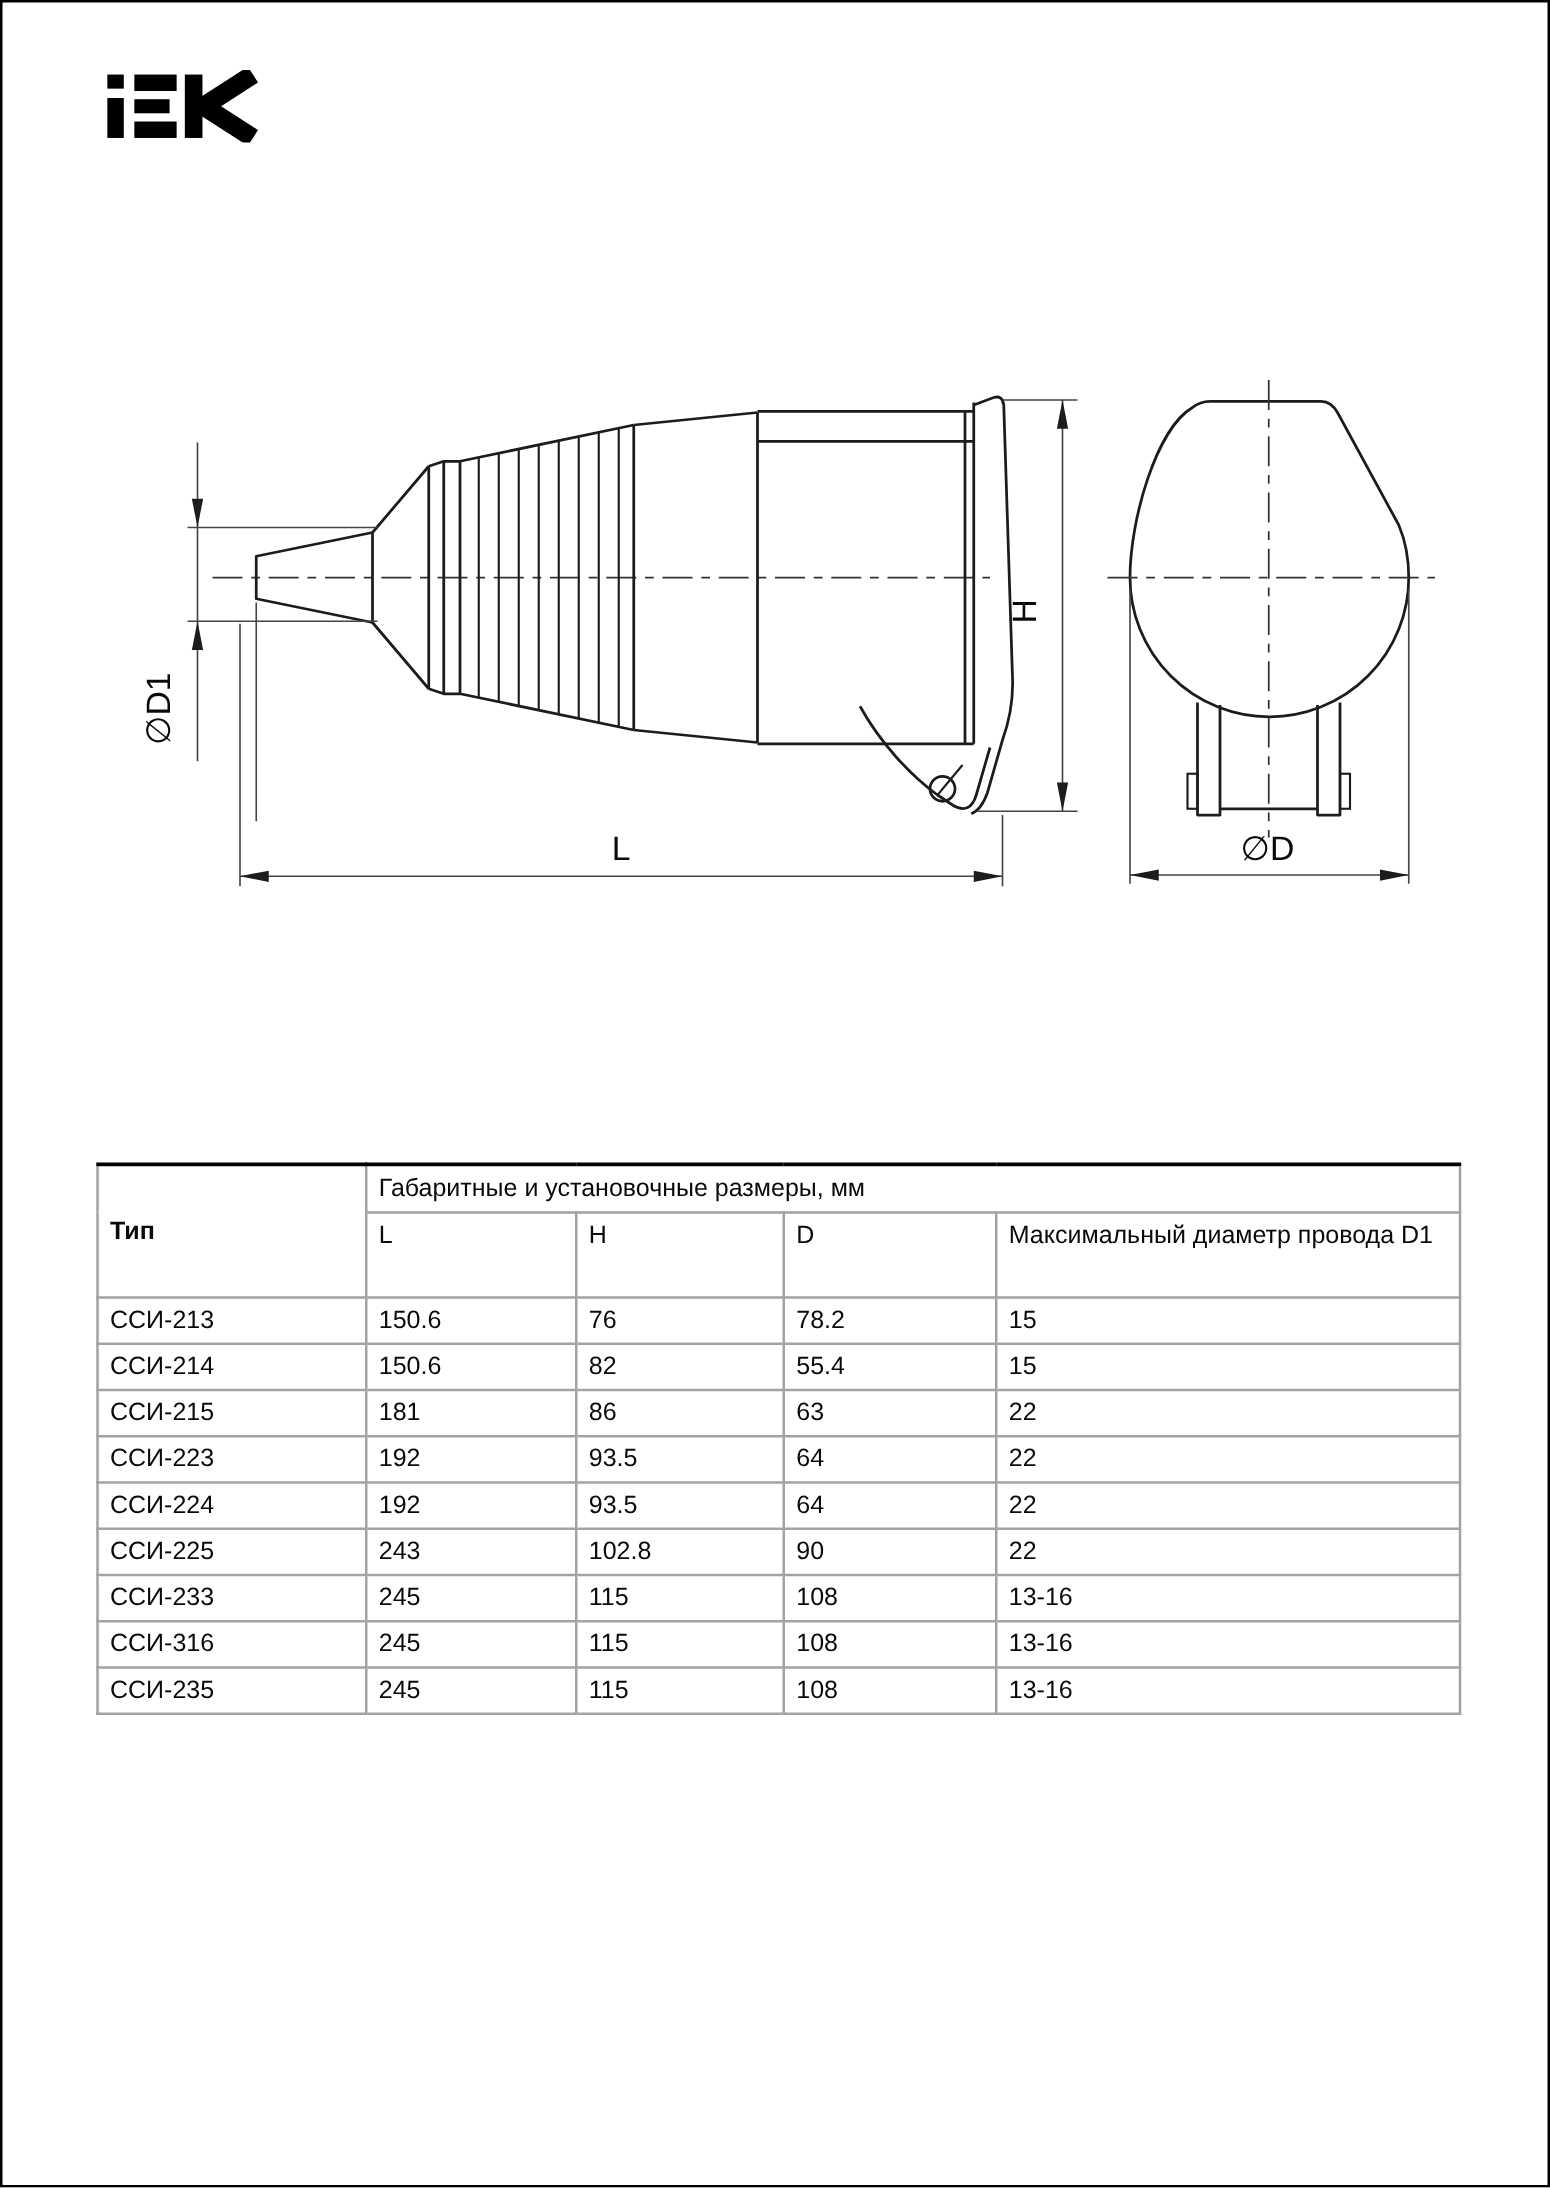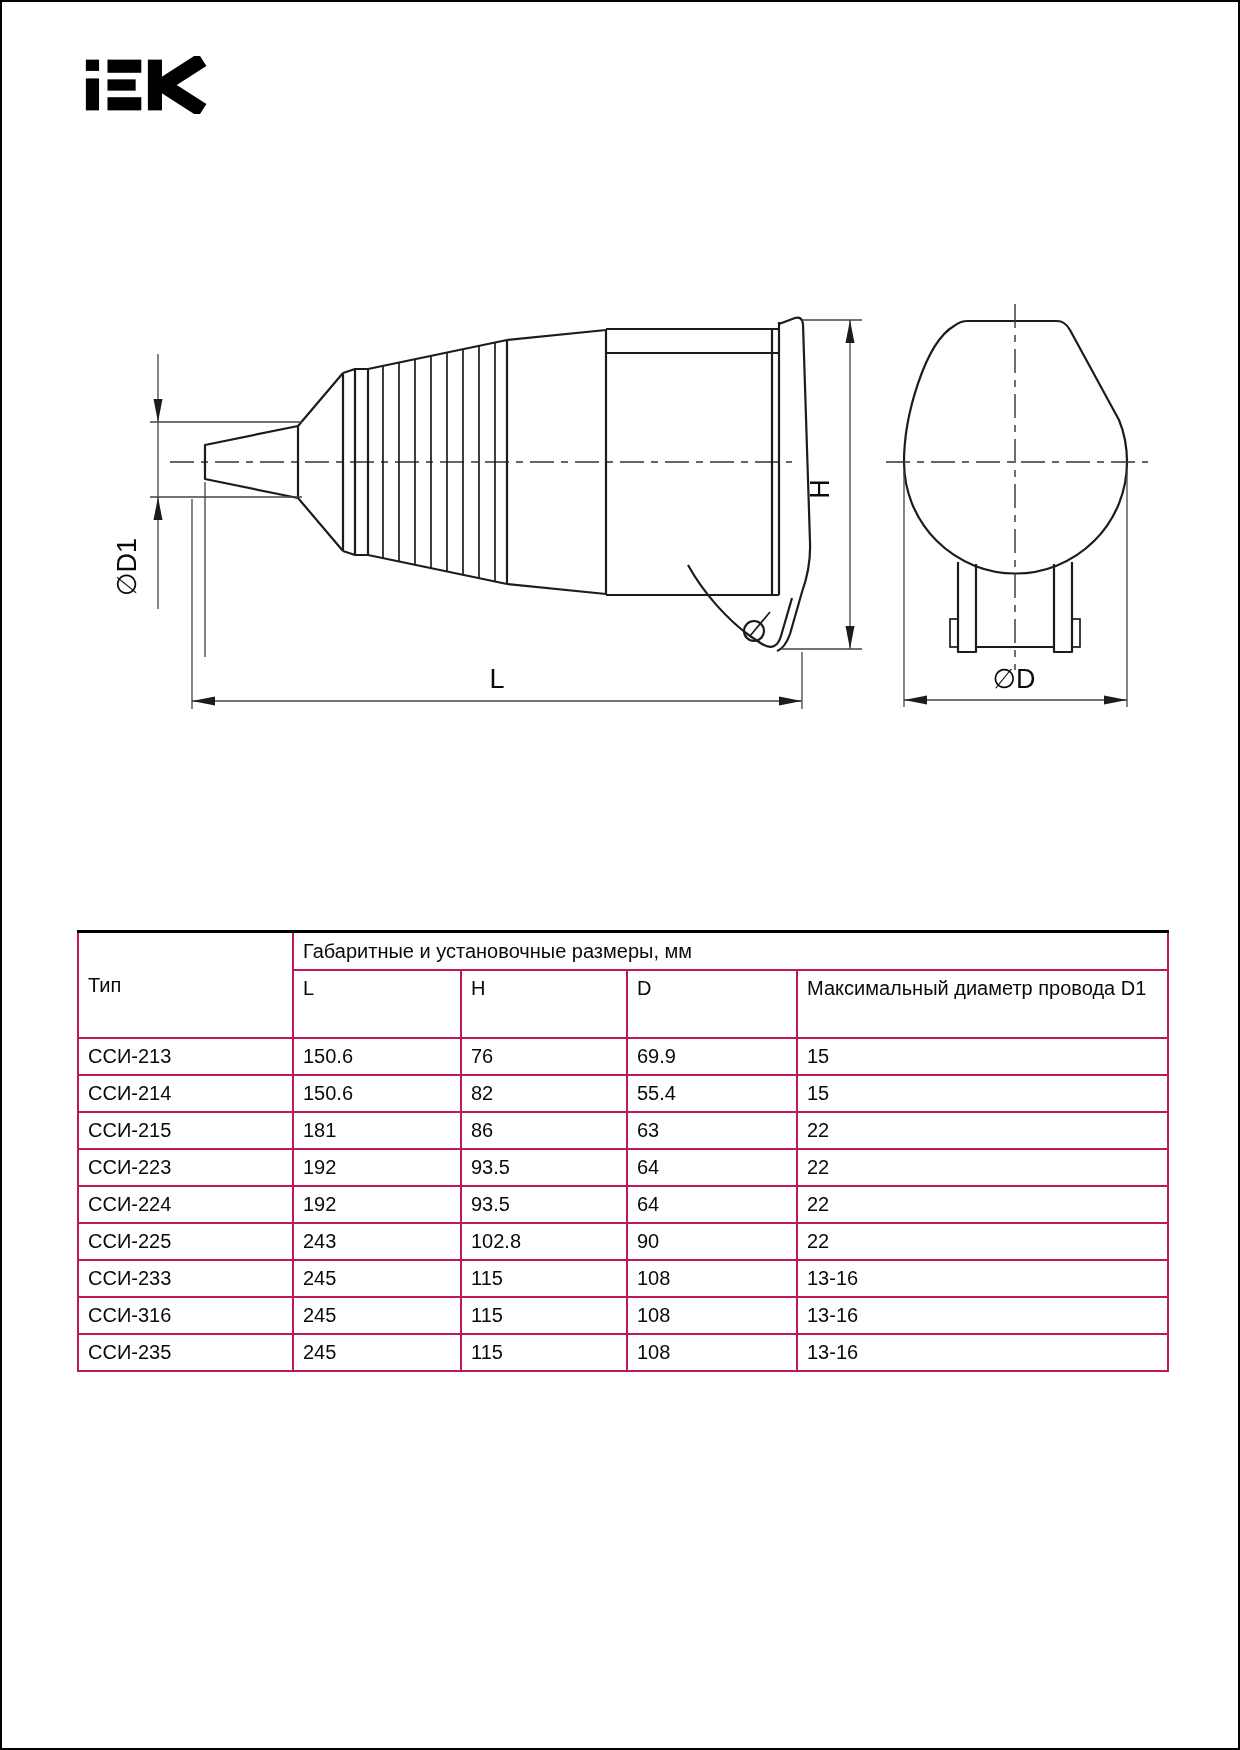--- a/index.html
+++ b/index.html
@@ -19,24 +19,24 @@
   .caption{
     position:absolute;left:75px;top:799px;width:1100px;
     font-size:21px;line-height:26px;color:#0a0a0a;
   }
   .table-wrap{position:absolute;left:75px;top:928px;width:1090px;}
   table.spec{
     border-collapse:collapse;table-layout:fixed;width:1090px;
     font-size:20px;color:#0a0a0a;
     border:2px solid #2b2b2b;border-top:3px solid #000;
   }
-  table.spec td{border:2px solid #be185d;padding:0 0 0 9px;overflow:hidden;white-space:nowrap;}
+  table.spec td{border:2px solid #a3a3a3;padding:0 0 0 9px;overflow:hidden;white-space:nowrap;}
   tr.hrow1 td{height:36px;vertical-align:middle;}
   tr.hrow2 td{height:60px;vertical-align:top;padding-top:6px;}
-  td.typecell{vertical-align:top;padding-top:8px;}
+  td.typecell{vertical-align:top;padding-top:8px;font-weight:bold;}
   tr.drow td{height:35px;vertical-align:middle;}
   
   .obj{stroke:#1c1c1c;stroke-width:2.2;fill:none;stroke-linejoin:round;}
   .objthin{stroke:#1c1c1c;stroke-width:1.7;fill:none;}
   .dim{stroke:#444;stroke-width:1.3;fill:none;}
   .cl{stroke:#333;stroke-width:1.4;fill:none;stroke-dasharray:24 7 7 7;}
   .arr{fill:#1c1c1c;stroke:none;}
   .dimtxt{font-family:"Liberation Sans",sans-serif;font-size:27px;fill:#0a0a0a;}
 </style>
 </head>
@@ -156,21 +156,21 @@
         <tr class="hrow2">
           <td>L</td>
           <td>H</td>
           <td>D</td>
           <td>Максимальный диаметр провода D1</td>
         </tr>
         <tr class="drow">
           <td>ССИ-213</td>
           <td>150.6</td>
           <td>76</td>
-          <td>69.9</td>
+          <td>78.2</td>
           <td>15</td>
         </tr>
         <tr class="drow">
           <td>ССИ-214</td>
           <td>150.6</td>
           <td>82</td>
           <td>55.4</td>
           <td>15</td>
         </tr>
         <tr class="drow">

